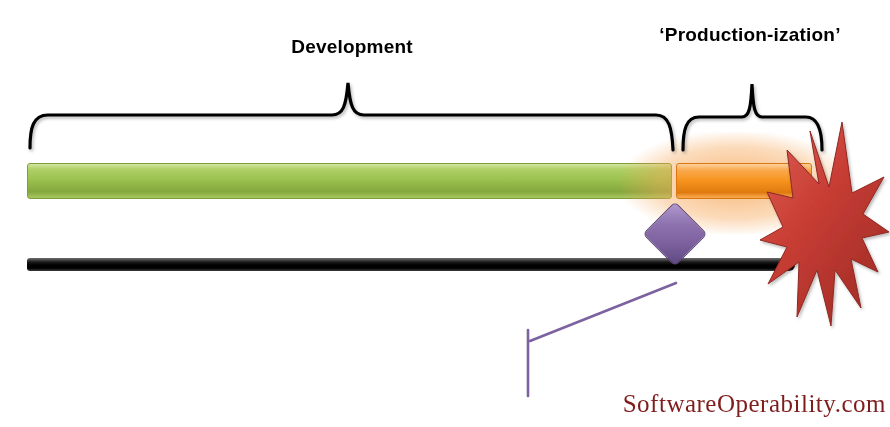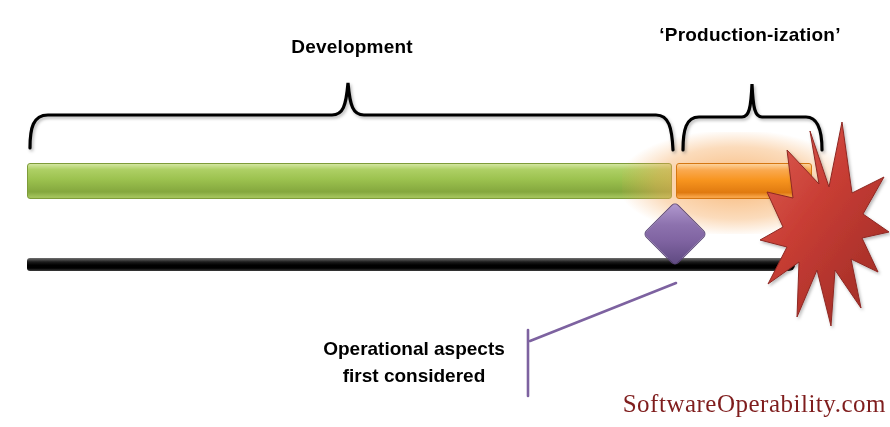--- a/index.html
+++ b/index.html
@@ -135,20 +135,16 @@
              C 818 117, 822 130, 822 150" fill="none" stroke="#000000" stroke-width="3.2" stroke-linecap="round" filter="url(#softShadow)"></path>
 
     <polygon points="810,131 829,187 842,122 852,193 884,177 863,214 889,232 862,238
                   878,272 851,259 861,308 835,270 831,326 817,270 797,317 799,262
                   768,284 787,247 760,240 783,227 767,192 793,198 787,150 819,184" fill="url(#starGrad)" stroke="#8e2823" stroke-width="1" filter="url(#softShadow)"></polygon>
 
     <line x1="530" y1="341" x2="676" y2="283" stroke-width="2.6" stroke-linecap="round" stroke="#7d62a0"></line>
     <line x1="528" y1="330" x2="528" y2="396" stroke-width="2.6" stroke-linecap="round" stroke="#7d62a0"></line>
   </svg>
 
-  <div id="callout-text" class="abs">
-    <div>Operational aspects</div>
-    <div>first considered</div>
-  </div>
 
   <div id="watermark" class="abs">SoftwareOperability.com</div>
 
 </div>
 
 </body></html>

